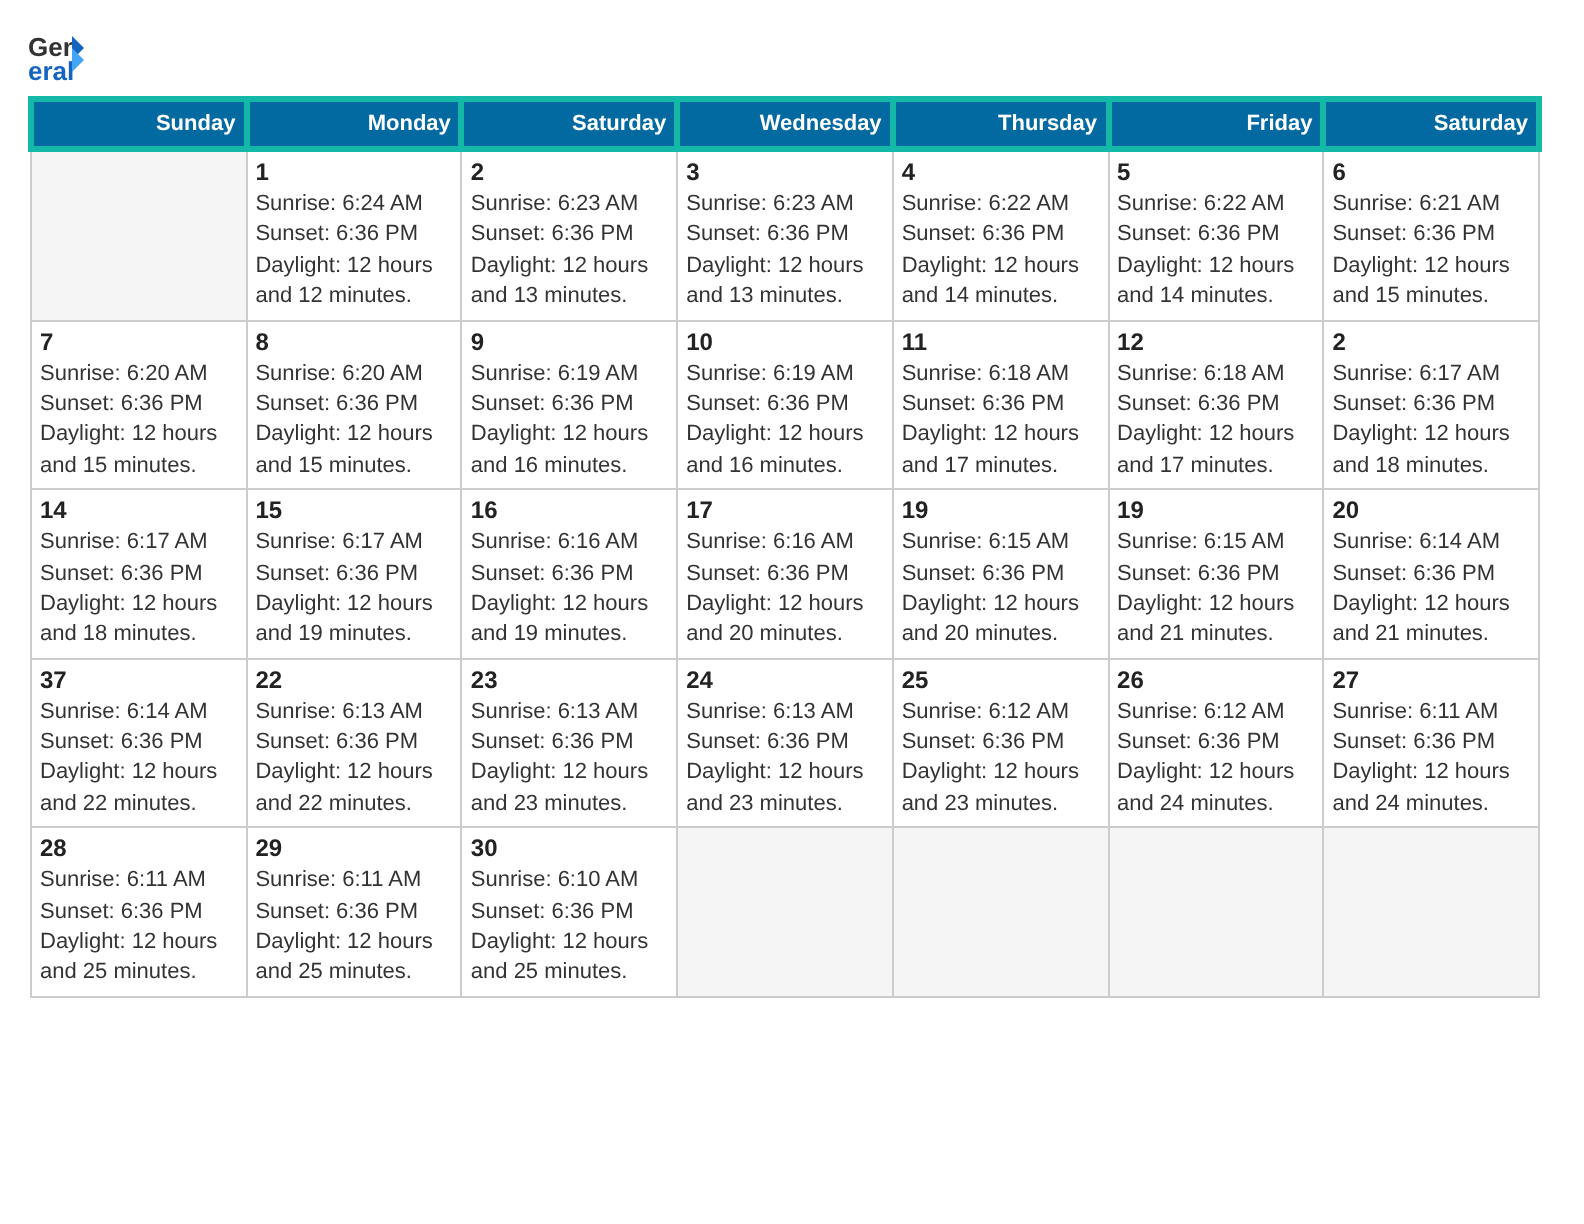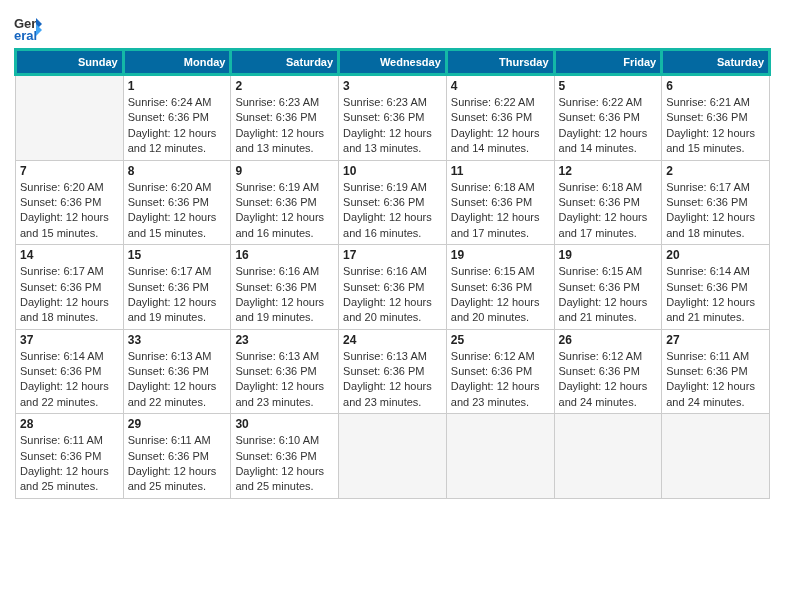--- a/index.html
+++ b/index.html
@@ -217,21 +217,21 @@
             <div class="day-num">20</div>
             <div class="day-info">Sunrise: 6:14 AM<br>Sunset: 6:36 PM<br>Daylight: 12 hours<br>and 21 minutes.</div>
           </td>
         </tr>
         <tr class="row-shade">
           <td>
             <div class="day-num">37</div>
             <div class="day-info">Sunrise: 6:14 AM<br>Sunset: 6:36 PM<br>Daylight: 12 hours<br>and 22 minutes.</div>
           </td>
           <td>
-            <div class="day-num">33</div>
+            <div class="day-num">22</div>
             <div class="day-info">Sunrise: 6:13 AM<br>Sunset: 6:36 PM<br>Daylight: 12 hours<br>and 22 minutes.</div>
           </td>
           <td>
             <div class="day-num">23</div>
             <div class="day-info">Sunrise: 6:13 AM<br>Sunset: 6:36 PM<br>Daylight: 12 hours<br>and 23 minutes.</div>
           </td>
           <td>
             <div class="day-num">24</div>
             <div class="day-info">Sunrise: 6:13 AM<br>Sunset: 6:36 PM<br>Daylight: 12 hours<br>and 23 minutes.</div>
           </td>

